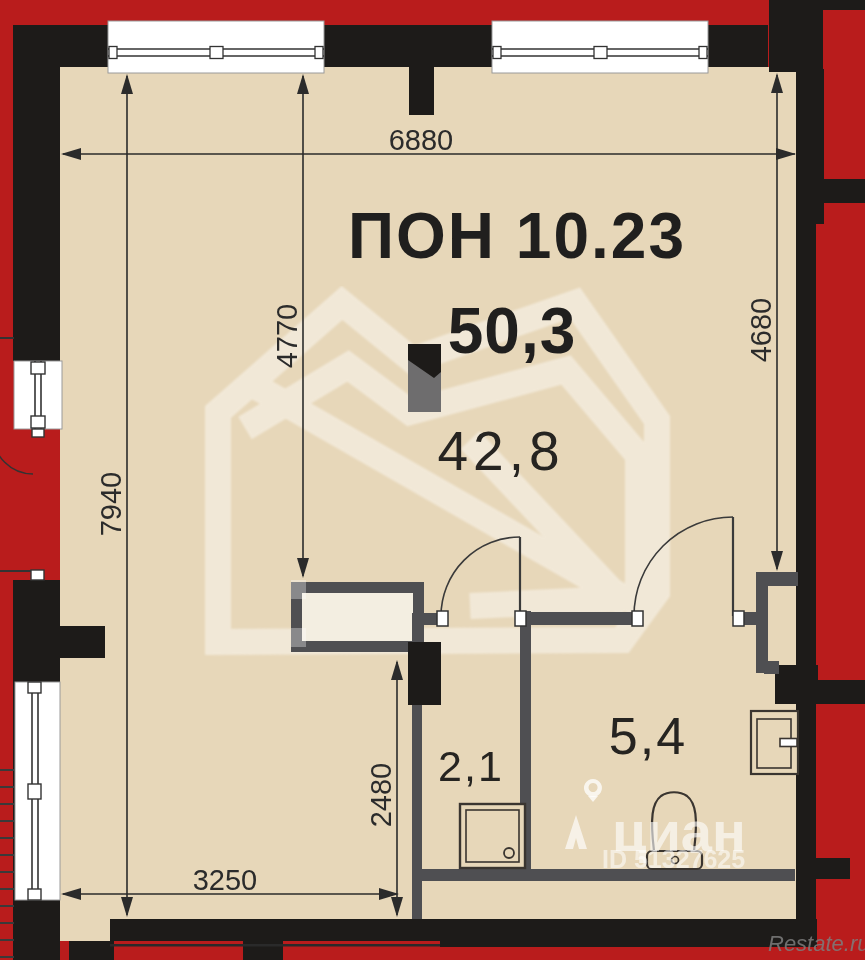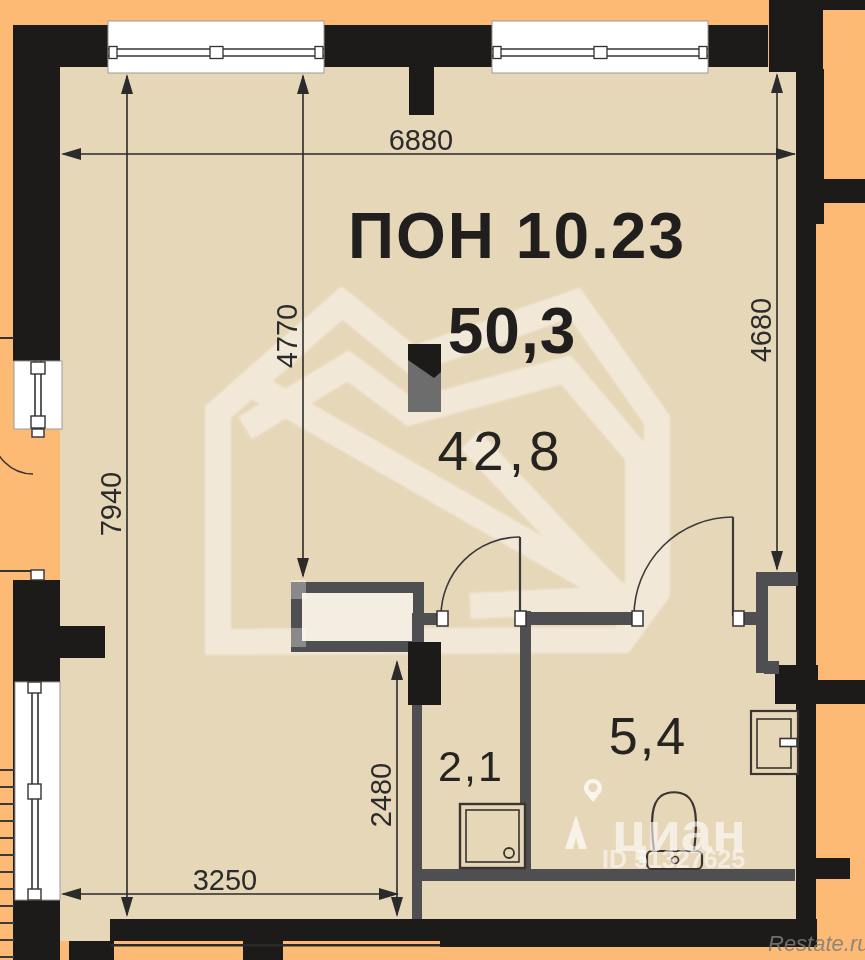--- a/index.html
+++ b/index.html
@@ -1,16 +1,16 @@
 <!DOCTYPE html>
 <html><head>
 <meta charset="utf-8">
 <style>
   html,body{margin:0;padding:0;background:#ffffff;}
-  #plan{position:relative;width:865px;height:960px;background:#fdba74;overflow:hidden;
+  #plan{position:relative;width:865px;height:960px;background:#b91c1c;overflow:hidden;
         font-family:"Liberation Sans", sans-serif;}
   svg{position:absolute;left:0;top:0;}
   text{font-family:"Liberation Sans", sans-serif;}
 </style>
 </head>
 <body>
 <div id="plan">
 <svg width="865" height="960" viewBox="0 0 865 960">
   <defs>
         <filter id="wmblur" x="-5%" y="-5%" width="110%" height="110%">

